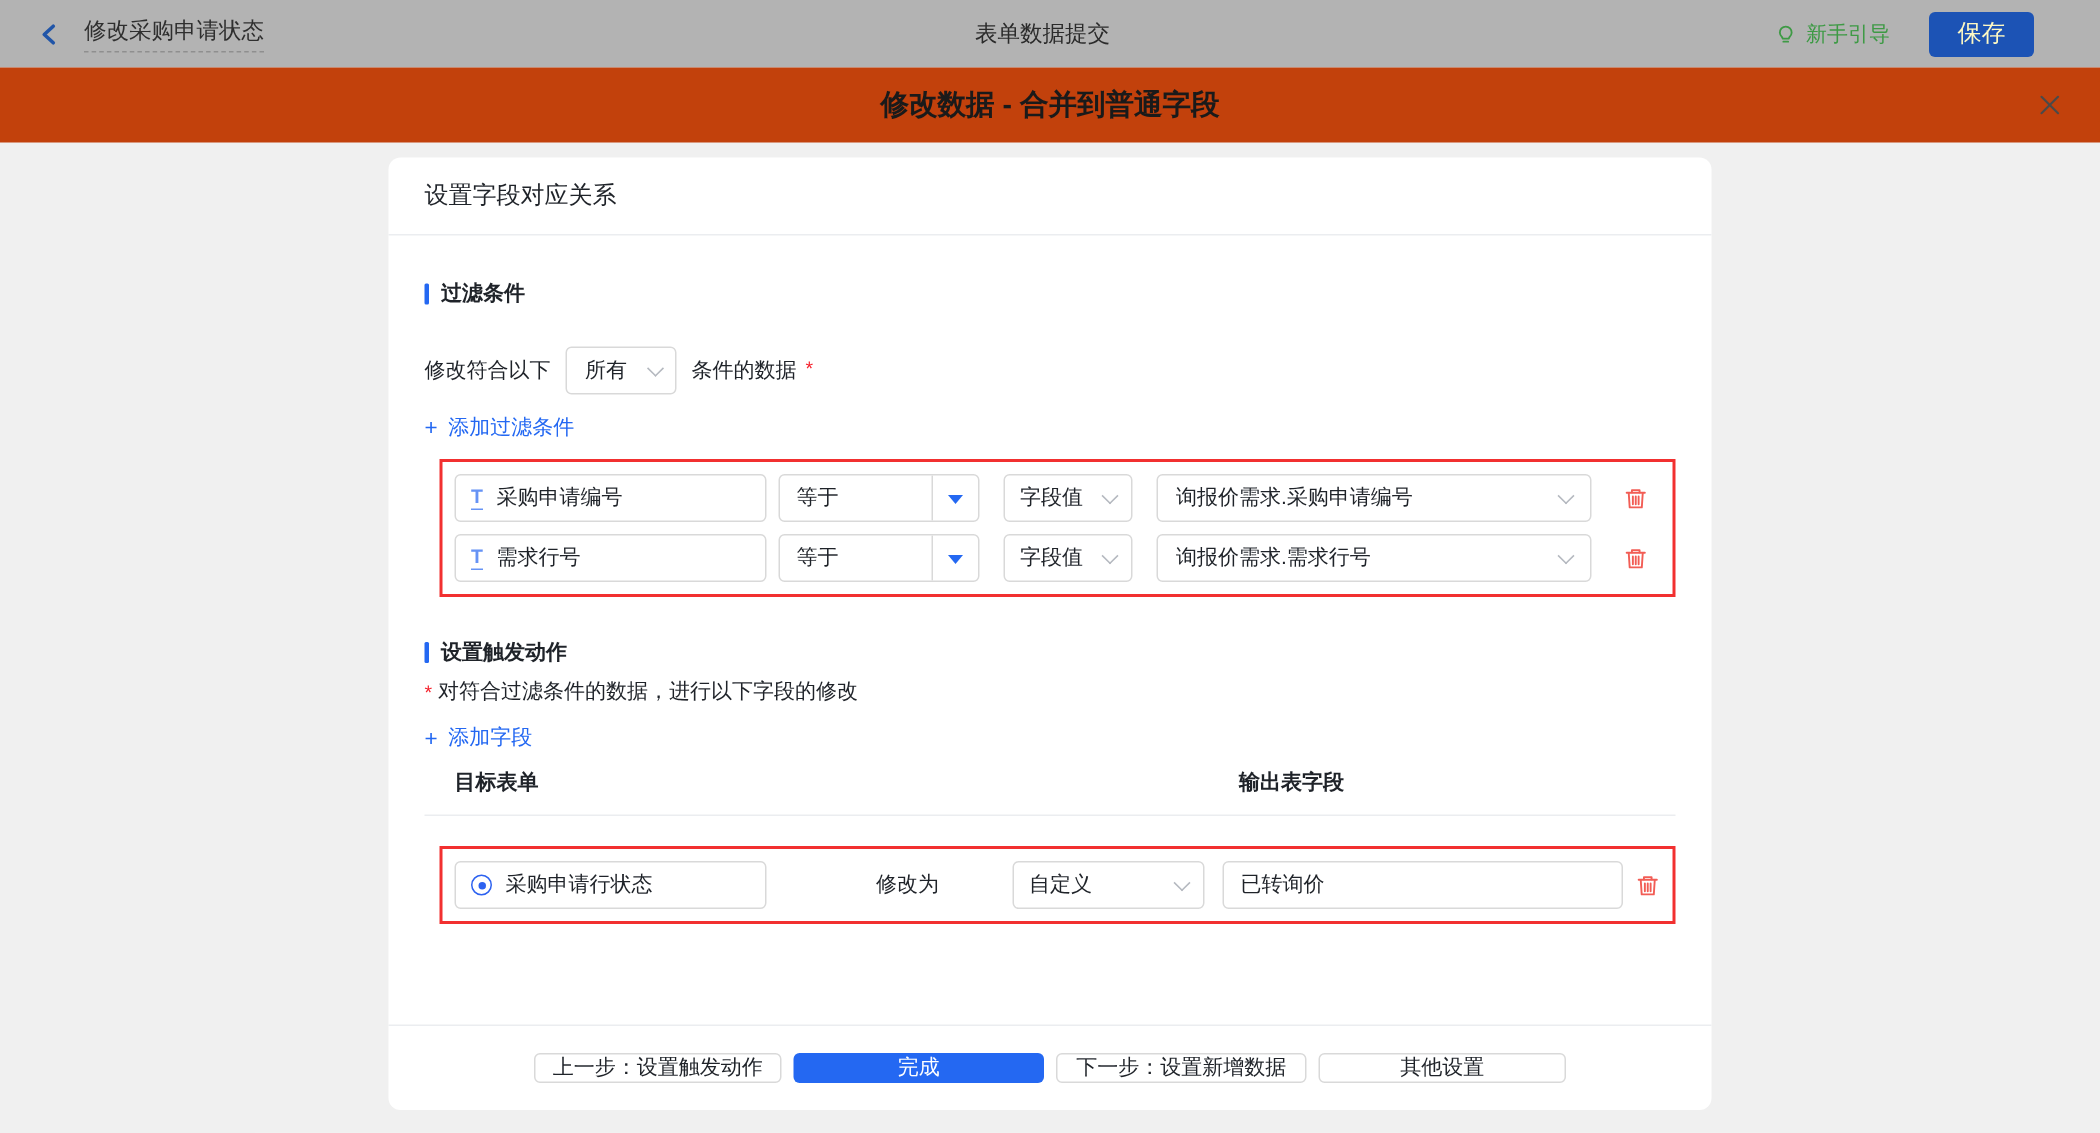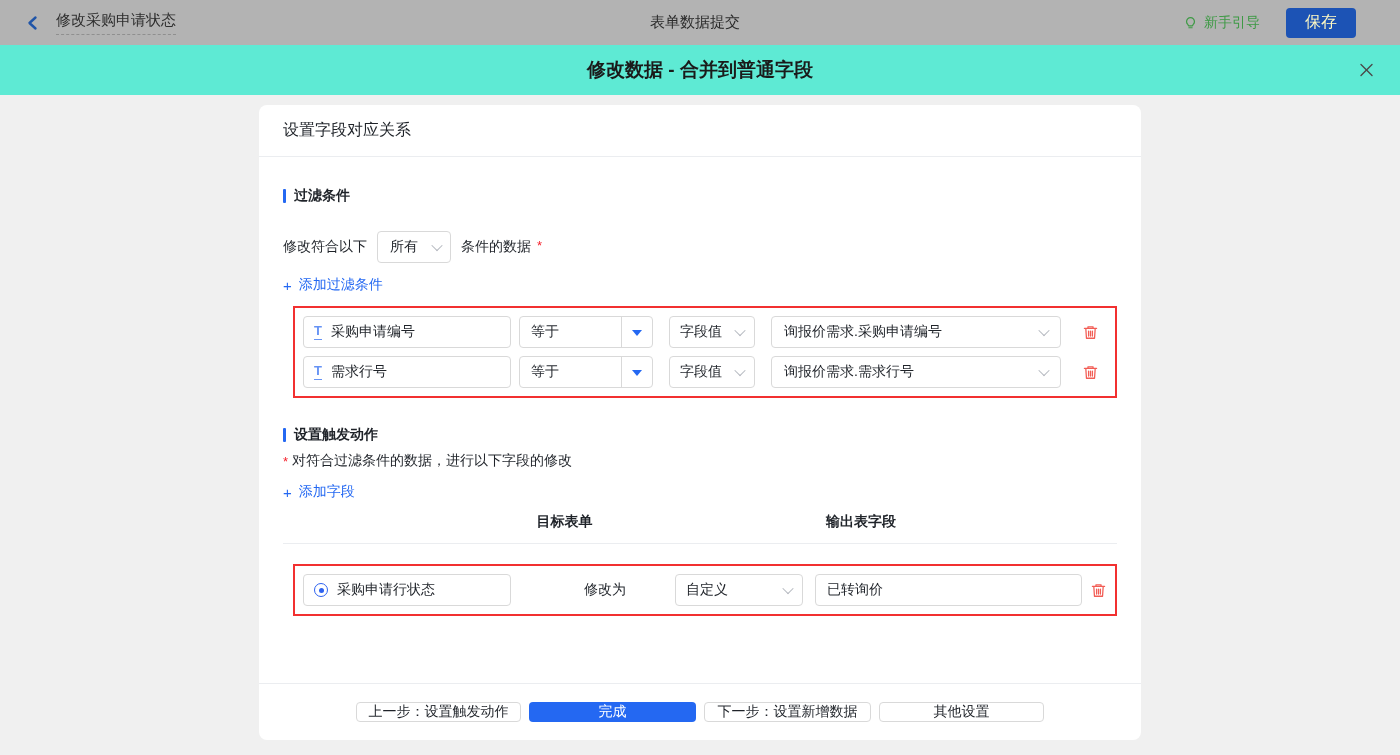--- a/index.html
+++ b/index.html
@@ -9,21 +9,21 @@
   .topbar { position:relative; height:45px; background:#b3b3b3; display:flex; align-items:center; padding:0 44px 0 24px; }
   .topbar-left { display:flex; align-items:center; gap:14px; z-index:2; }
   .back-btn { display:flex; align-items:center; cursor:pointer; }
   .flow-title { font-size:15px; color:#2f2f2f; padding-bottom:4px; border-bottom:1px dashed #8f8f8f; cursor:pointer; }
   .topbar-center { position:absolute; left:0; right:10px; text-align:center; font-size:15px; color:#2b2b2b; z-index:1; }
   .topbar-right { margin-left:auto; display:flex; align-items:center; gap:26px; z-index:2; }
   .guide-link { display:flex; align-items:center; gap:6px; color:#3e9a45; font-size:14px; cursor:pointer; }
   .save-btn { height:30px; padding:0 19px; background:#1c53b5; color:#fef9c3; font-size:16px; border:none; border-radius:4px; cursor:pointer; }
 
   
-  .dialog-header { position:relative; height:50px; background:#5eead4; display:flex; align-items:center; justify-content:center; }
+  .dialog-header { position:relative; height:50px; background:#c2410c; display:flex; align-items:center; justify-content:center; }
   .dialog-title { font-size:19px; font-weight:700; color:#1a1a1a; }
   .close-btn { position:absolute; right:25px; top:50%; transform:translateY(-50%); cursor:pointer; display:flex; }
 
   
   .dialog-body { height:660px; background:#f0f0f0; }
   .card { width:882px; height:635px; margin:10px auto 0; background:#ffffff; border-radius:8px; display:flex; flex-direction:column; }
   .card-header { height:52px; padding:0 24px; display:flex; align-items:center; font-size:16px; color:#1f2329; border-bottom:1px solid #ebedf0; }
   .card-content { flex:1; padding:0 24px; overflow:hidden; }
 
   .section-title { display:flex; align-items:center; gap:8px; font-size:14px; font-weight:700; color:#1f2329; }
@@ -53,21 +53,21 @@
   .f-type { width:86px; justify-content:space-between; padding:0 10px; margin-right:16px; cursor:pointer; }
   .f-value { width:290px; justify-content:space-between; padding:0 12px; margin-right:20px; cursor:pointer; }
 
   .ticon { color:#6693f5; font-weight:700; font-size:13px; line-height:1; border-bottom:1.5px solid #6693f5; padding-bottom:1.5px; flex:none; }
   .radio-icon { width:14px; height:14px; border:1.5px solid #2d62f0; border-radius:50%; display:flex; align-items:center; justify-content:center; flex:none; }
   .radio-icon::after { content:''; width:5px; height:5px; border-radius:50%; background:#2d62f0; }
 
   .trash-btn { width:18px; height:18px; display:flex; align-items:center; justify-content:center; cursor:pointer; flex:none; }
 
   .desc-line { margin-top:8px; display:flex; align-items:center; font-size:14px; color:#1f2329; }
-  .table-header { margin-top:12px; display:flex; align-items:center; font-size:14px; font-weight:600; color:#1f2329; padding-bottom:12px; border-bottom:1px solid #ebedf0;text-align:center; }
+  .table-header { margin-top:12px; display:flex; align-items:center; font-size:14px; font-weight:600; color:#1f2329; padding-bottom:12px; border-bottom:1px solid #ebedf0; }
   .th-target { width:543px; padding-left:20px; }
 
   .map-box { margin-top:20px; }
   .m-label { margin-left:65px; font-size:14px; color:#1f2329;font-family:Liberation Serif, serif; }
   .m-select { width:128px; justify-content:space-between; padding:0 10px; margin-left:49px; cursor:pointer; }
   .m-input { width:267px; margin-left:12px; padding:0 11px; outline:none; }
   .ml-auto { margin-left:auto; }
 
   .card-footer { height:57px; border-top:1px solid #ebedf0; display:flex; align-items:center; justify-content:center; gap:8px; }
   .btn { height:20px; font-size:14px; border-radius:4px; cursor:pointer; font-family:inherit; }

